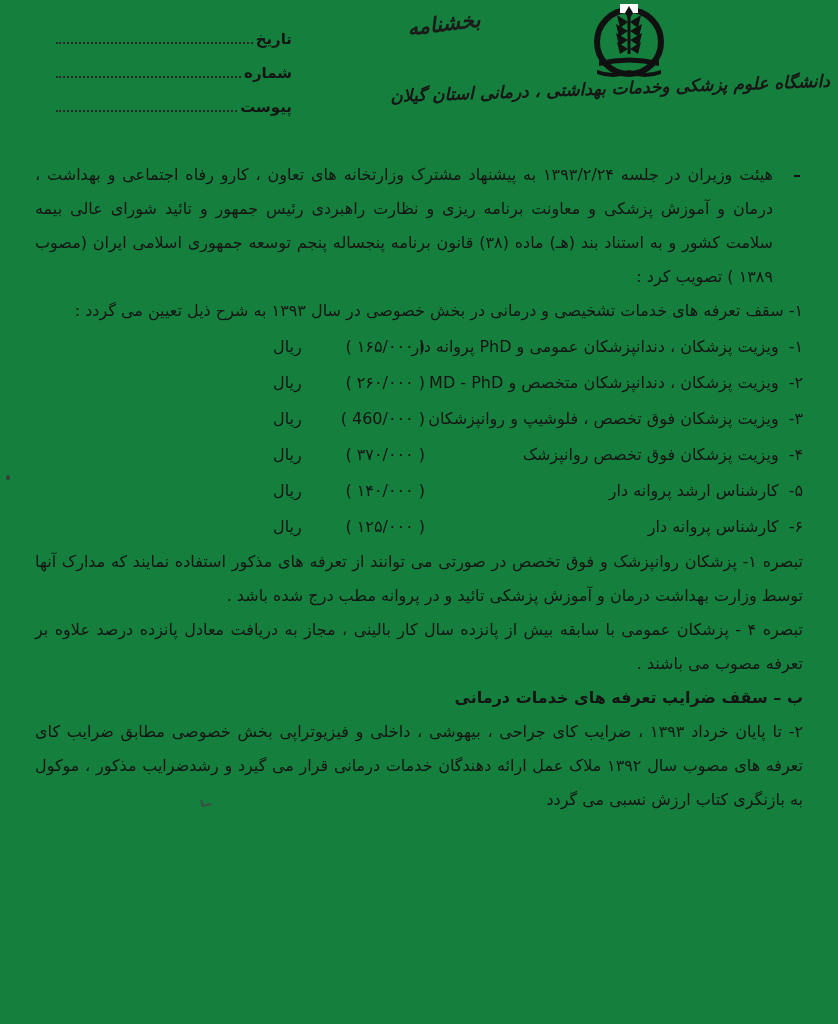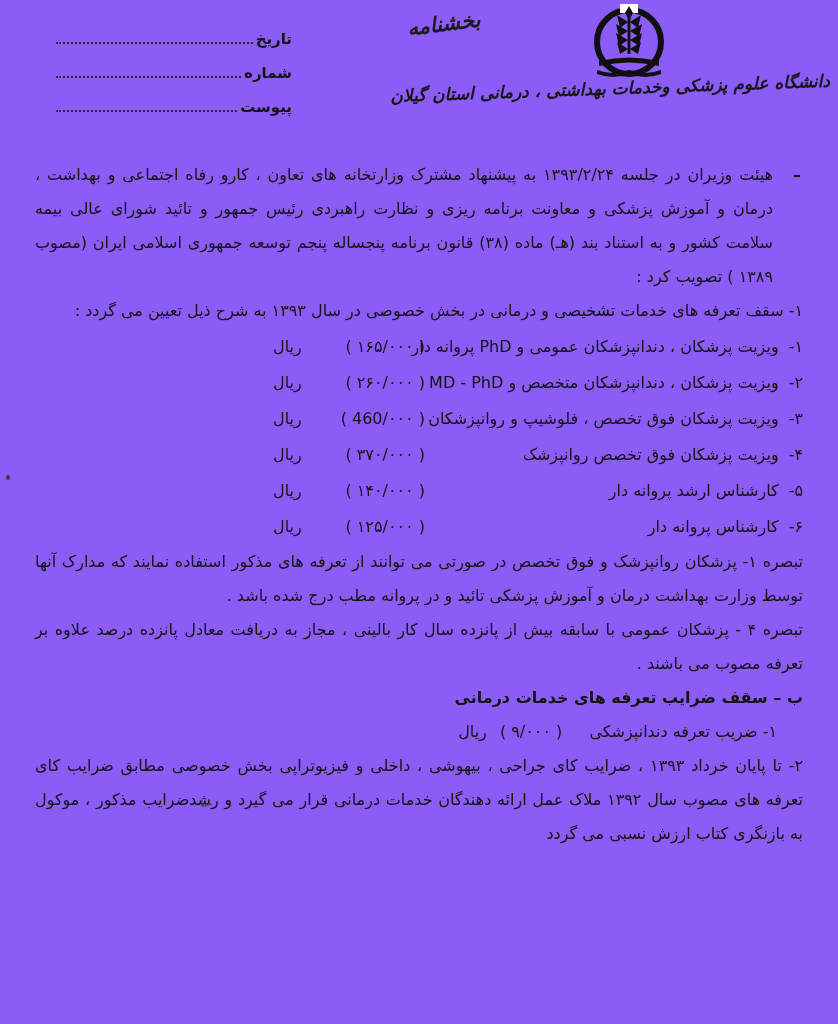--- a/index.html
+++ b/index.html
@@ -1,19 +1,19 @@
 <!DOCTYPE html>
 <html lang="fa" dir="rtl"><head>
 <meta charset="utf-8">
 <style>
   html,body{margin:0;padding:0;background:#ffffff;}
   .page{
     position:relative;
     width:838px;height:1024px;
-    background:#8b5cf6;
+    background:#15803d;
     overflow:hidden;
     direction:rtl;
     font-family:"DejaVu Sans",sans-serif;
     color:#141414;
   }
   
   .letterhead{position:absolute;top:0;right:0;left:0;height:150px;}
   .fields{position:absolute;top:28px;left:56px;width:236px;direction:rtl;}
   .field{display:flex;align-items:flex-end;height:20px;margin-bottom:14px;}
   .flabel{font-size:15px;font-weight:bold;margin-left:3px;white-space:nowrap;letter-spacing:1px;}
@@ -153,25 +153,19 @@
             <span>ریال</span>
           </span>
       </div>
     </div>
 
     <p class="note">تبصره ۱- پزشکان روانپزشک و فوق تخصص در صورتی می توانند از تعرفه های مذکور استفاده نمایند که مدارک آنها توسط وزارت بهداشت درمان و آموزش پزشکی تائید و در پروانه مطب درج شده باشد .</p>
     <p class="note">تبصره ۴ - پزشکان عمومی با سابقه بیش از پانزده سال کار بالینی ، مجاز به دریافت معادل پانزده درصد علاوه بر تعرفه مصوب می باشند .</p>
 
     <p class="heading-line secb">ب – سقف ضرایب تعرفه های خدمات درمانی</p>
 
-    <p class="dental-line">
-      <span>۱-</span>
-      <span>ضریب تعرفه دندانپزشکی</span>
-      <span class="dental-amount">( ۹/۰۰۰ )</span>
-      <span class="dental-unit">ریال</span>
-    </p>
 
     <p class="closing">۲- تا پایان خرداد ۱۳۹۳ ، ضرایب کای جراحی ، بیهوشی ، داخلی و فیزیوتراپی بخش خصوصی مطابق ضرایب کای تعرفه های مصوب سال ۱۳۹۲ ملاک عمل ارائه دهندگان خدمات درمانی قرار می گیرد و رشدضرایب مذکور ، موکول به بازنگری کتاب ارزش نسبی می گردد</p>
   </div>
 
   <div class="stray-dot"></div>
   <div class="stray-mark"></div>
 </div>
 
 </body></html>

